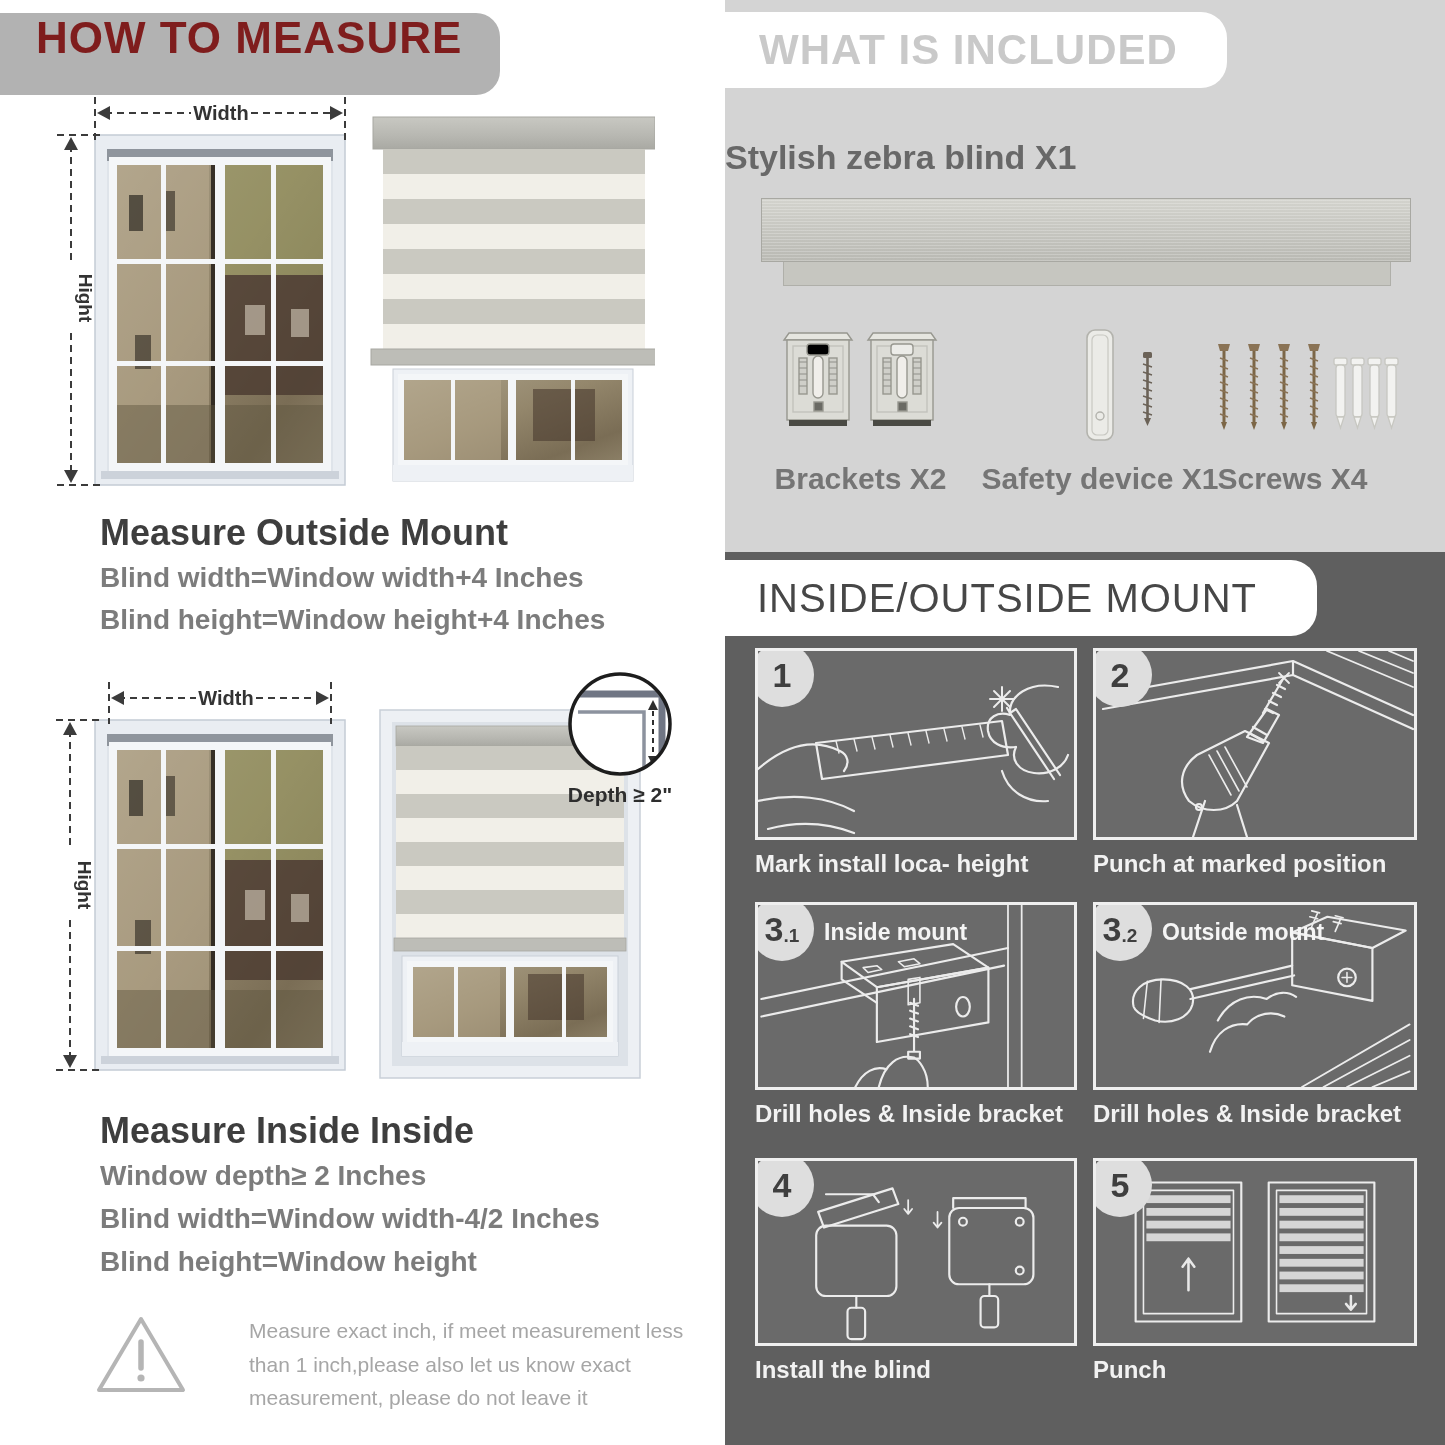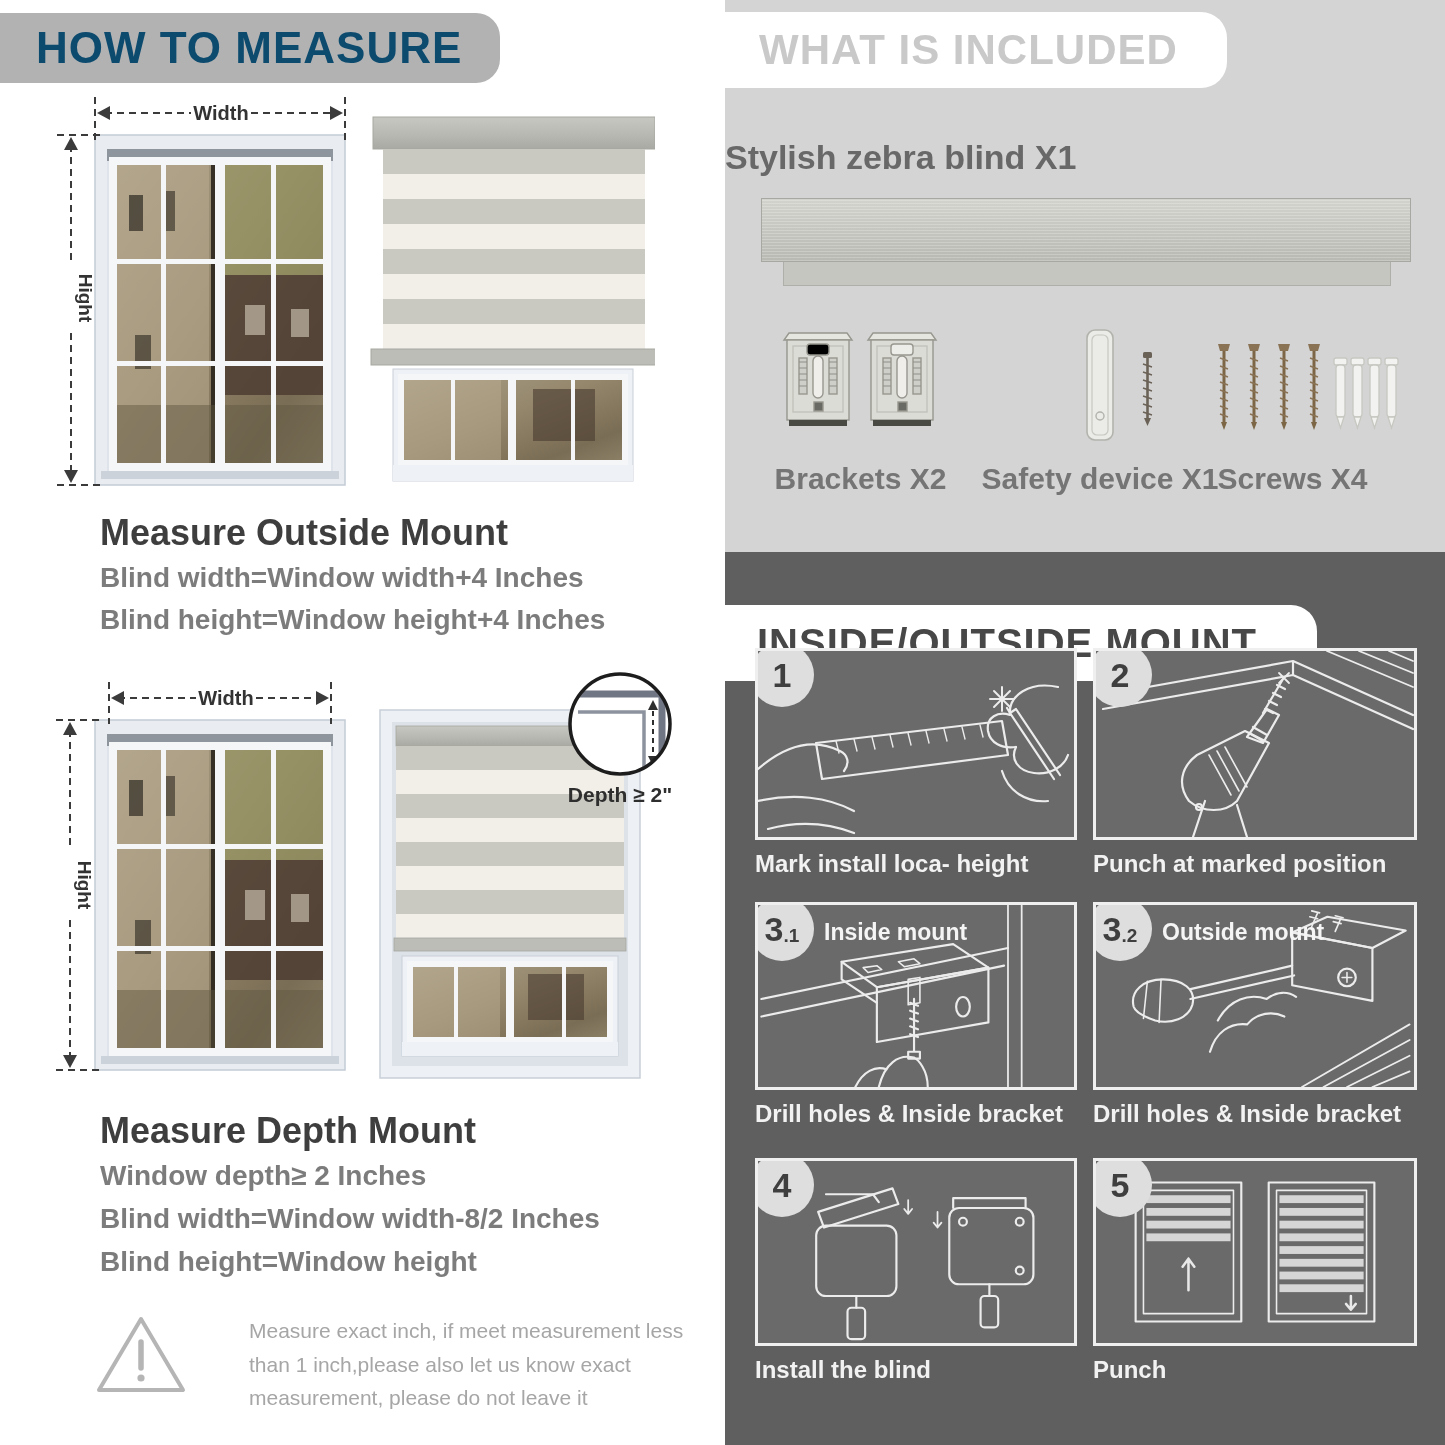--- a/index.html
+++ b/index.html
@@ -1,23 +1,23 @@
 <!DOCTYPE html>
 <html><head>
 <meta charset="utf-8">
 <style>
   html,body{margin:0;padding:0;background:#fff;}
   #canvas{position:relative;width:1445px;height:1445px;background:#fff;overflow:hidden;
           font-family:"Liberation Sans",sans-serif;}
   .abs{position:absolute;}
 
   
-  .howto-header{left:0;top:13px;width:500px;height:70px;background:#b2b2b2;
-    border-radius:0 24px 24px 0;display:flex;align-items:center;padding-left:36px;
-    color:#0c4a6e;font-size:44px;font-weight:bold;letter-spacing:1px;box-sizing:border-box;}
+  .howto-header{left:0;top:13px;width:500px;height:82px;background:#b2b2b2;
+    border-radius:0 24px 24px 0;display:flex;padding-left:36px;
+    color:#7f1d1d;font-size:44px;font-weight:bold;letter-spacing:1px;box-sizing:border-box;}
   .measure-title{color:#3e3e3e;font-size:36px;font-weight:bold;}
   .measure-line{color:#7c7c7c;font-size:28px;font-weight:bold;}
   .warn-text{color:#a6a6a6;font-size:21px;line-height:1.6;width:445px;}
 
   
   .included-panel{left:725px;top:0;width:720px;height:552px;background:#d4d4d4;}
   .included-header{left:0;top:12px;width:502px;height:76px;background:#ffffff;
     border-radius:0 26px 26px 0;display:flex;align-items:center;padding-left:34px;
     color:#c9c9c9;font-size:42px;font-weight:bold;letter-spacing:1px;box-sizing:border-box;}
   .blind-label{left:0;top:138px;width:100%;text-align:left;color:#686868;
@@ -26,21 +26,21 @@
     background:repeating-linear-gradient(0deg,rgba(255,255,255,.22) 0 1px,rgba(0,0,0,0) 1px 3px),
                linear-gradient(#d3d3cd,#b9b9b3);box-sizing:border-box;}
   .rail-lip{left:58px;top:262px;width:608px;height:24px;background:#c6c6c0;
     border:1px solid #afafa9;border-top:none;box-sizing:border-box;}
   .part-label{top:462px;color:#757575;font-size:30px;font-weight:bold;text-align:center;}
 
   
   .mount-panel{left:725px;top:552px;width:720px;height:893px;background:#5f5f5f;}
   .mount-header{left:0;top:8px;width:592px;height:76px;background:#ffffff;
     border-radius:0 26px 26px 0;display:flex;align-items:center;padding-left:32px;
-    color:#474747;font-size:40px;font-weight:bold;letter-spacing:1px;box-sizing:border-box;margin-top:45px;}
+    color:#474747;font-size:40px;font-weight:normal;letter-spacing:1px;box-sizing:border-box;}
   .step-panel{position:absolute;background:#6a6a6a;border:3px solid #efefef;
     box-sizing:border-box;overflow:hidden;}
   .step-badge{position:absolute;left:-8px;top:-8px;width:64px;height:64px;border-radius:50%;
     background:#dedede;color:#3f3f3f;display:flex;align-items:center;justify-content:center;
     font-weight:bold;font-size:34px;}
   .step-badge .sub{font-size:19px;margin-top:14px;}
   .step-inner-label{position:absolute;left:66px;top:14px;color:#f5f5f5;
     font-size:23px;font-weight:bold;}
   .step-caption{position:absolute;color:#f2f2f2;font-size:24px;font-weight:bold;}
   .art{width:100%;height:100%;display:block;}
@@ -230,23 +230,23 @@
         <path d="M528,40 L594,40 L594,100" fill="none" stroke="#8c929e" stroke-width="3.5"></path>
         <line x1="603" y1="30" x2="603" y2="92" stroke="#2e2e2e" stroke-width="2" stroke-dasharray="5 4"></line>
         <polygon points="603,28 598,38 608,38" fill="#2e2e2e"></polygon>
         <polygon points="603,94 598,84 608,84" fill="#2e2e2e"></polygon>
       </g>
       <circle cx="570" cy="52" r="50" fill="none" stroke="#1d1d1d" stroke-width="3.5"></circle>
     </g>
     <text x="570" y="130" text-anchor="middle" font-size="21" font-weight="bold" fill="#2e2e2e">Depth ≥ 2"</text>
   </svg>
 
-  <div class="abs measure-title" style="left:100px;top:1110px;">Measure Depth Mount</div>
+  <div class="abs measure-title" style="left:100px;top:1110px;">Measure Inside Inside</div>
   <div class="abs measure-line" style="left:100px;top:1160px;">Window depth≥ 2 Inches</div>
-  <div class="abs measure-line" style="left:100px;top:1203px;">Blind width=Window width-8/2 Inches</div>
+  <div class="abs measure-line" style="left:100px;top:1203px;">Blind width=Window width-4/2 Inches</div>
   <div class="abs measure-line" style="left:100px;top:1246px;">Blind height=Window height</div>
 
   <svg class="abs" style="left:95px;top:1312px;" width="92" height="86" viewBox="0 0 92 86">
     <path d="M46,7 L88,78 L4,78 Z" fill="none" stroke="#b5b5b5" stroke-width="4" stroke-linejoin="round"></path>
     <line x1="46" y1="30" x2="46" y2="56" stroke="#b5b5b5" stroke-width="5.5" stroke-linecap="round"></line>
     <circle cx="46" cy="66" r="3.6" fill="#b5b5b5"></circle>
   </svg>
   <div class="abs warn-text" style="left:212px;top:1314px;margin-left:37px;">Measure exact inch, if meet measurement less than 1 inch,please also let us know exact measurement, please do not leave it</div>
 
   <div class="abs included-panel">

